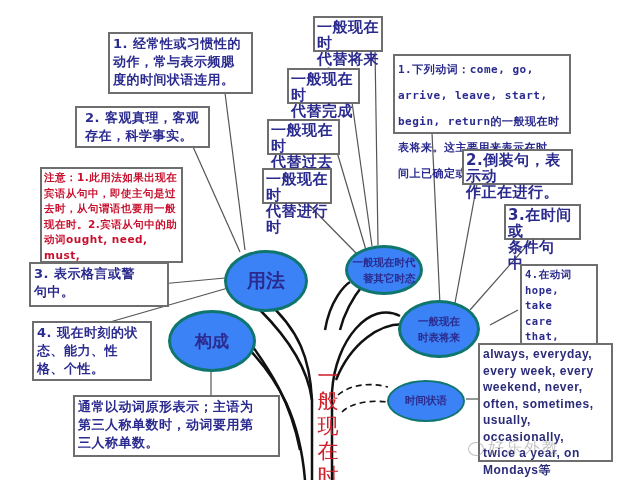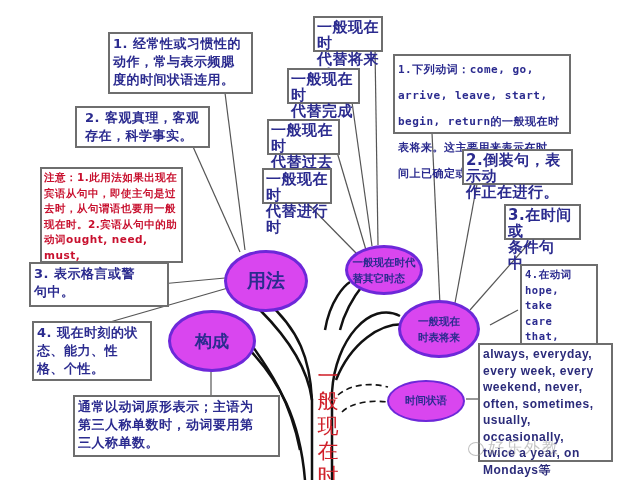--- a/index.html
+++ b/index.html
@@ -8,23 +8,23 @@
   #stage { position: absolute; left: 0; top: 0; width: 640px; height: 480px; }
   svg.lines { position: absolute; left: 0; top: 0; width: 640px; height: 480px; }
   .box { position: absolute; background: #ffffff; border: 2px solid #6e6e6e;
          box-sizing: border-box; color: #2b2b8f; font-weight: bold;
          font-size: 13px; line-height: 18px; padding: 1px 3px;
          white-space: pre-line; letter-spacing: 0.5px; }
   .box.small { font-size: 15px; line-height: 16px; padding: 1px 2px; }
   .box.red { color: #c8102e; font-size: 10.5px; line-height: 15.5px; padding: 1px 2px; }
   .box.mono { font-family: "DejaVu Sans Mono", monospace; font-size: 11px; line-height: 26px; }
   .box.eng { font-family: "Liberation Sans", sans-serif; font-size: 12px; line-height: 16.5px; color: #2b2b7a; }
-  .oval { position: absolute; border: 3px solid #6d28d9; border-radius: 50%;
-          background: #d946ef; box-sizing: border-box; display: flex;
-          align-items: center; justify-content: center; text-align: left;
+  .oval { position: absolute; border: 3px solid #0f766e; border-radius: 50%;
+          background: #3b82f6; box-sizing: border-box; display: flex;
+          align-items: center; justify-content: center; text-align: right;
           color: #2b2b8f; font-weight: bold; white-space: pre-line; }
   .trunk-title { position: absolute; left: 316px; top: 364px; width: 24px;
           color: #d0202a; font-size: 21px; line-height: 25px; text-align: center;
           font-family: "DejaVu Serif", serif; white-space: pre-line; }
   .watermark { position: absolute; left: 468px; top: 438px; color: rgba(150,150,150,0.55);
           font-size: 16px; letter-spacing: 2px; text-align: right; }
   .watermark .wm-icon { display: inline-block; width: 14px; height: 12px; border: 1px solid rgba(150,150,150,0.6);
           border-radius: 50%; margin-right: 4px; vertical-align: middle; }
 </style>
 </head>

